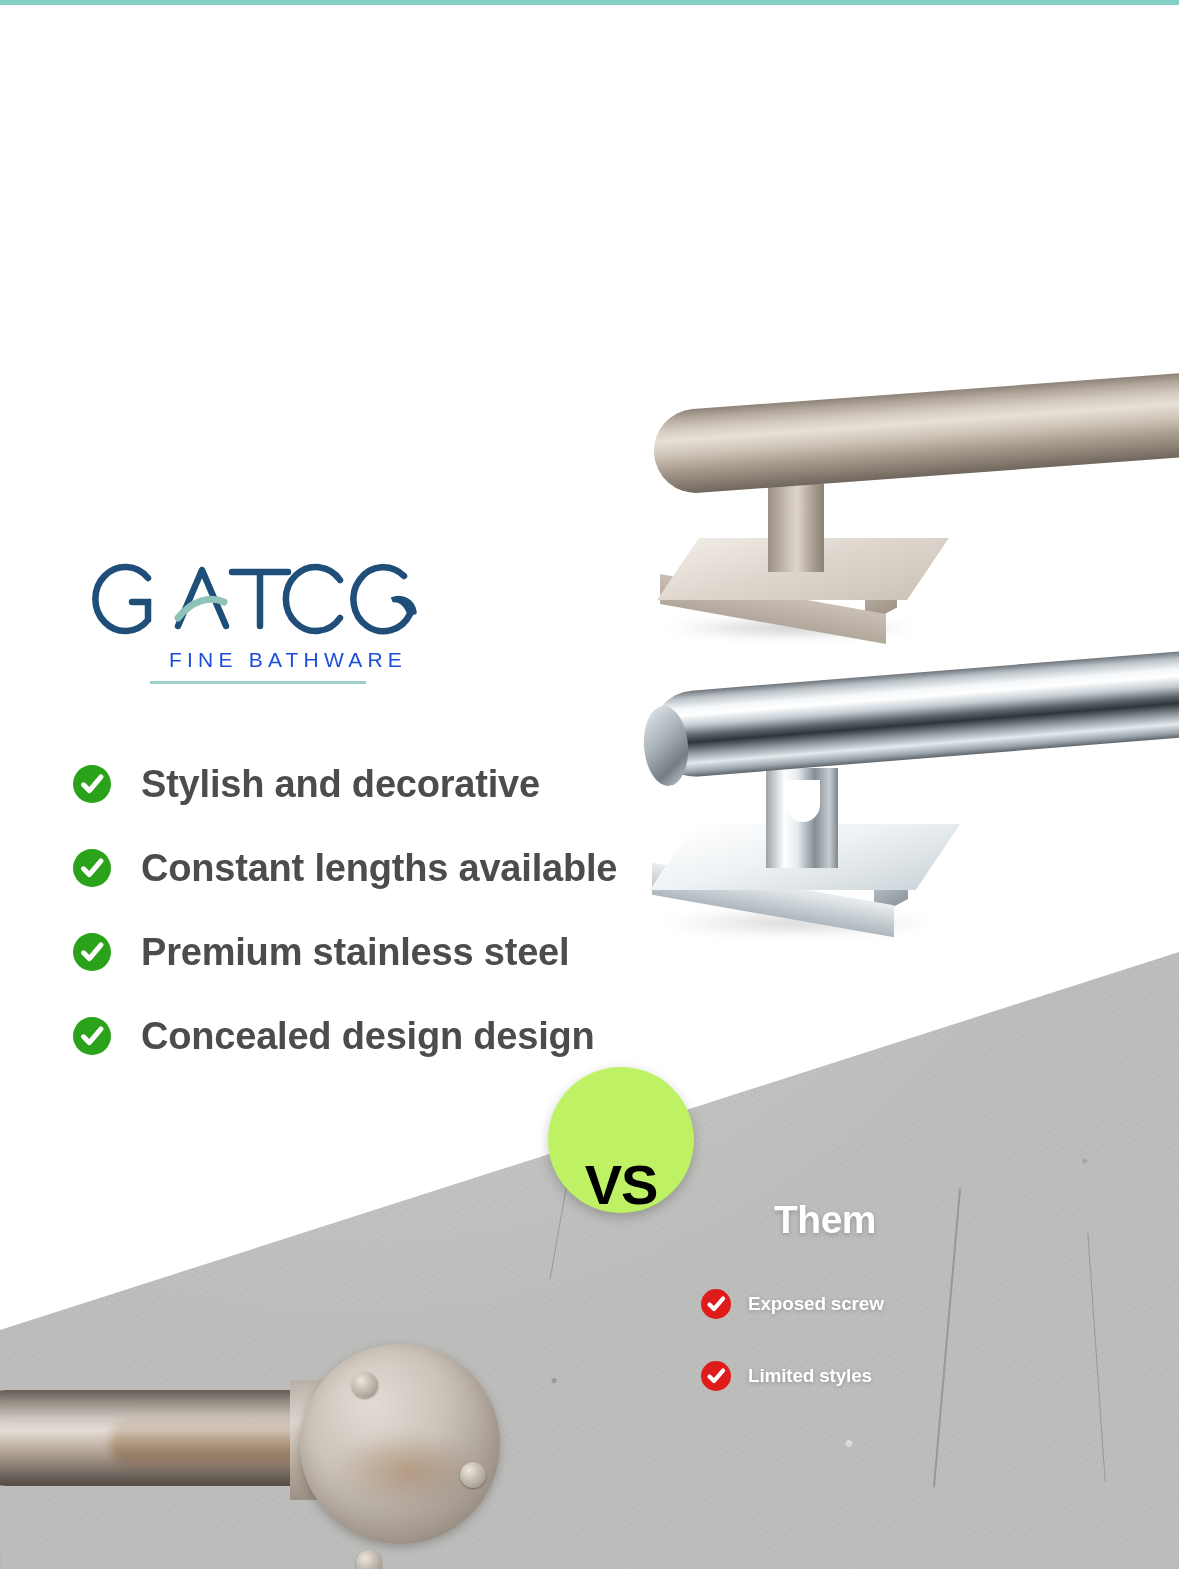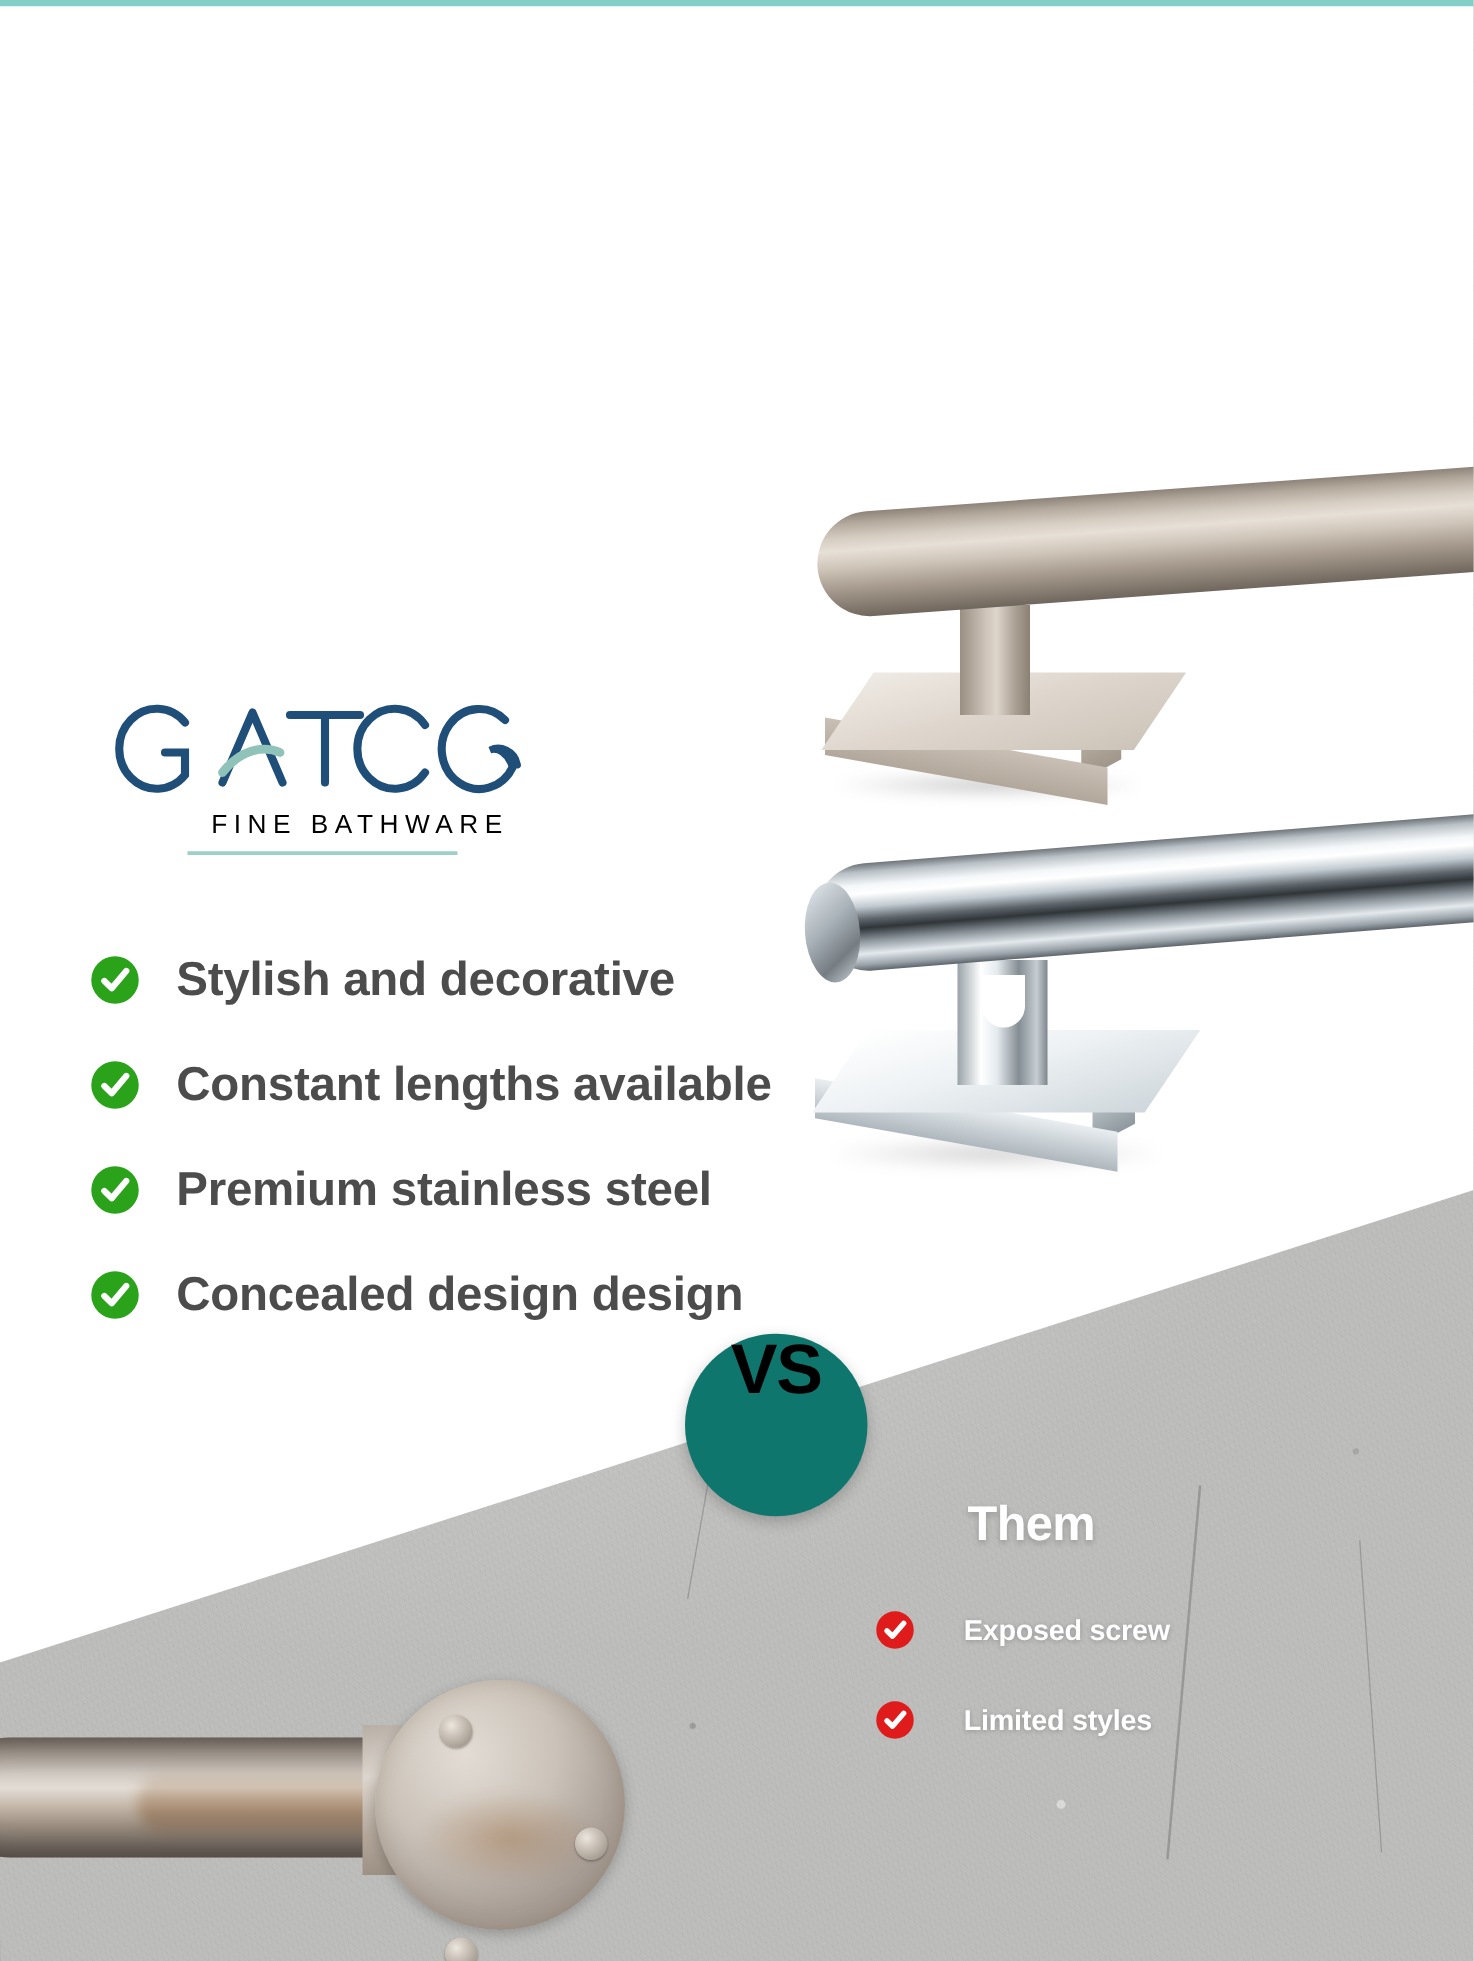--- a/index.html
+++ b/index.html
@@ -165,21 +165,21 @@
   .logo {
     position: absolute;
     left: 92px;
     top: 556px;
     width: 340px;
   }
   .logo-mark { display: block; }
   .logo-sub {
     margin-top: 6px;
     text-align: center;
-    color: #000000;
+    color: #1d4ed8;
     font-size: 21px;
     font-weight: 400;
     letter-spacing: 5.2px;
     padding-left: 52px;
   }
   .logo-rule {
     margin: 9px 0 0 58px;
     width: 216px;
     height: 3px;
     background: #9ecfc8;
@@ -208,24 +208,24 @@
   }
 
   
   .vs-badge {
     position: absolute;
     left: 548px;
     top: 1067px;
     width: 146px;
     height: 146px;
     border-radius: 50%;
-    background: #0f766e;
+    background: #bef264;
     box-shadow: 0 4px 12px rgba(0,0,0,.22);
     display: flex;
-    align-items: flex-start;
+    align-items: flex-end;
     justify-content: center;
   }
   .vs-badge span {
     color: #000000;
     font-size: 56px;
     font-weight: bold;
     letter-spacing: -1px;
     line-height: 1;
   }
 
@@ -244,23 +244,23 @@
     margin: 0 0 26px 74px;
     text-shadow: 0 2px 5px rgba(0,0,0,.20);
   }
   .them-item {
     display: flex;
     align-items: center;
     height: 72px;
   }
   .them-item .ico { width: 32px; height: 32px; flex: 0 0 32px; }
   .them-item .txt {
-    margin-left: 39px;
+    margin-left: 16px;
     color: #ffffff;
-    font-size: 23px;
+    font-size: 19px;
     font-weight: bold;
     letter-spacing: -0.2px;
     white-space: nowrap;
     text-shadow: 0 1px 4px rgba(0,0,0,.22);
   }
 
   
   .prod-nickel {
     position: absolute;
     left: 636px;

